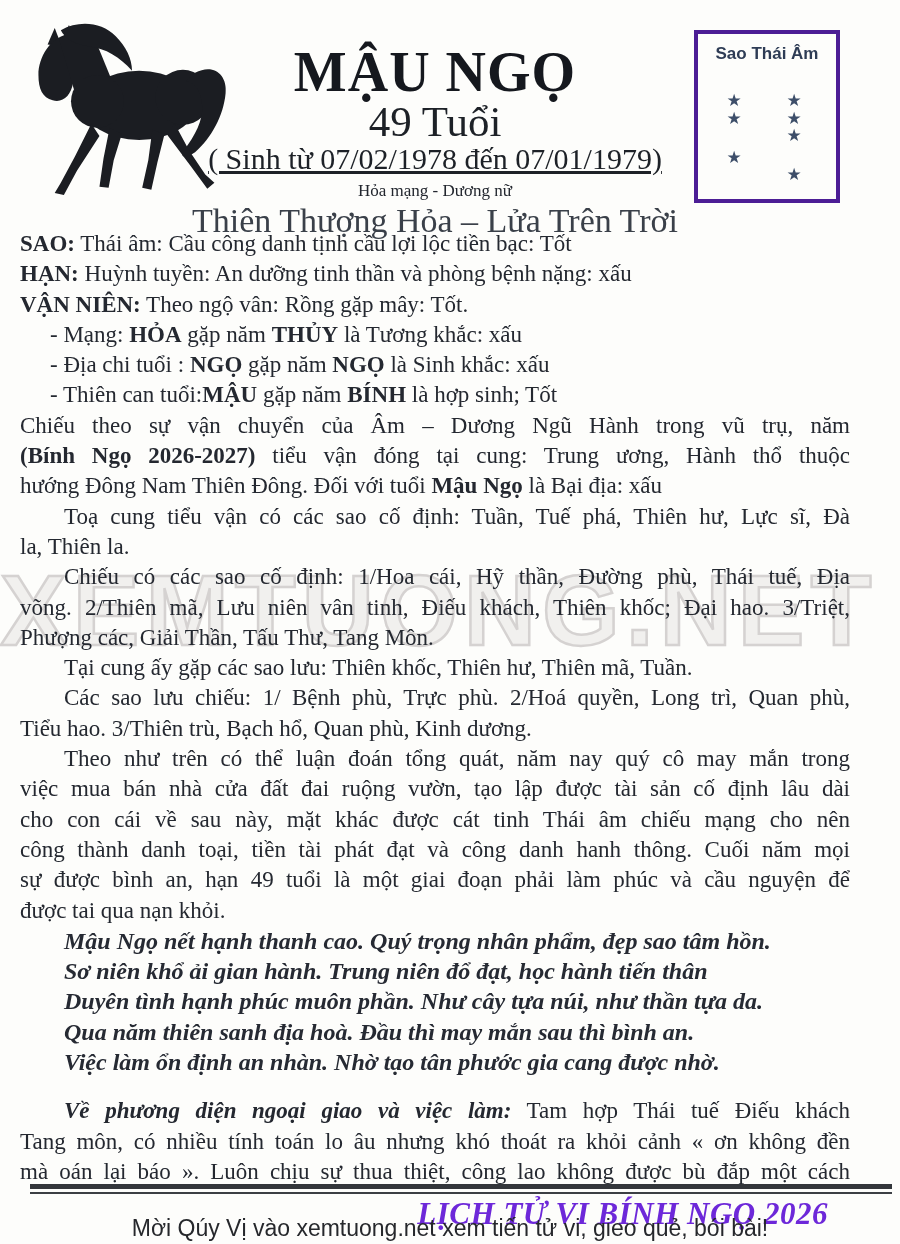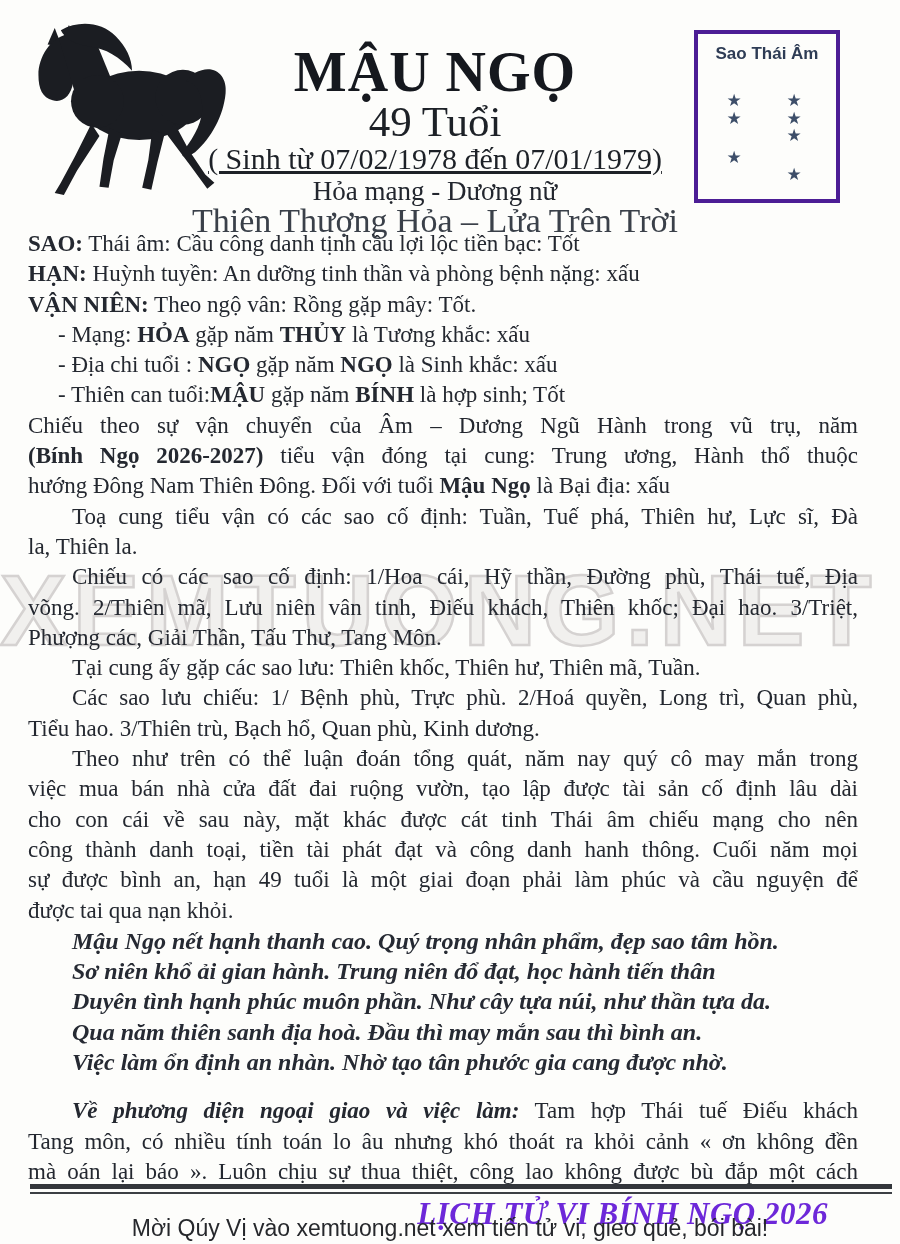--- a/index.html
+++ b/index.html
@@ -7,38 +7,38 @@
     position:relative;width:900px;height:1244px;margin:0 auto;
     background:#fdfdfb;overflow:hidden;
     font-family:"Liberation Serif",serif;color:#242830;
   }
   
   .horse{position:absolute;left:34px;top:22px;width:194px;height:178px;}
   .header{position:absolute;left:135px;top:0;width:600px;text-align:center;}
   .h-title{margin-top:42px;font-size:56px;line-height:60px;font-weight:bold;color:#15181e;letter-spacing:1px;}
   .h-age{margin-top:2px;font-size:43px;line-height:36px;color:#1d2127;}
   .h-birth{margin-top:2px;font-size:30px;line-height:34px;color:#1d2127;text-decoration:underline;}
-  .h-menh{margin-top:0px;font-size:27px;line-height:30px;color:#22262e;}
+  .h-menh{margin-top:0px;font-size:17px;line-height:30px;color:#22262e;}
   .h-napam{margin-top:0px;font-size:34px;line-height:30px;color:#3a4049;}
   
   .starbox{position:absolute;left:694px;top:30px;width:146px;height:173px;
     border:4px solid #4c1d95;box-sizing:border-box;background:#fdfdfb;}
   .starbox-title{position:absolute;left:0;top:10px;width:100%;text-align:center;
     font-family:"Liberation Sans",sans-serif;font-weight:bold;font-size:17px;color:#2e3c55;}
   .stars{position:absolute;left:0;top:0;width:100%;height:100%;}
   .star{position:absolute;width:20px;text-align:center;font-size:17px;line-height:18px;color:#3d4e69;}
   
   .watermark{
     position:absolute;left:0px;top:558px;width:764px;height:104px;
     font-family:"Liberation Sans",sans-serif;font-weight:bold;
     font-size:100px;line-height:104px;letter-spacing:6px;white-space:nowrap;
     color:#f1f0ee;-webkit-text-stroke:2.5px #d5d2d1;z-index:0;
   }
   
-  .body-text{position:absolute;left:28px;top:229px;width:830px;z-index:1;}
+  .body-text{position:absolute;left:20px;top:229px;width:830px;z-index:1;}
   .line{height:30.3px;line-height:30.3px;font-size:23px;white-space:normal;}
   .line.just{text-align:justify;text-align-last:justify;}
   .line .r{font-weight:normal;font-style:normal;}
   .line .b{font-weight:bold;}
   .line .bi{font-weight:bold;font-style:italic;}
   .line.poem{font-size:24px;color:#262a33;}
   
   .bottom-rule{position:absolute;left:30px;top:1184px;width:862px;z-index:1;}
   .bottom-rule .thick{height:5px;background:#33363b;}
   .bottom-rule .thin{height:2px;background:#3c3f44;margin-top:3px;}

